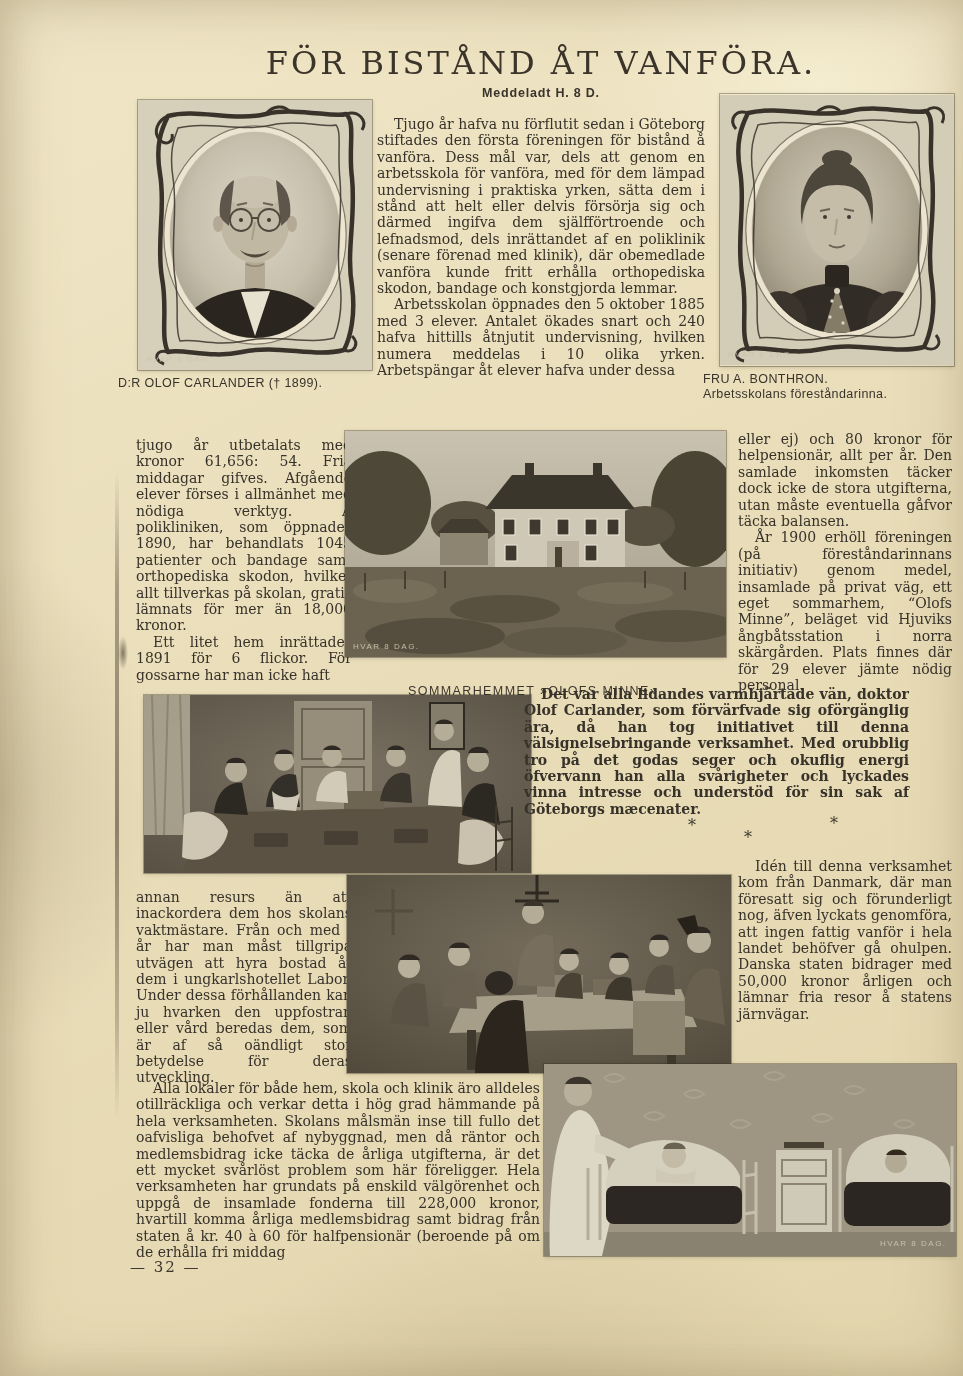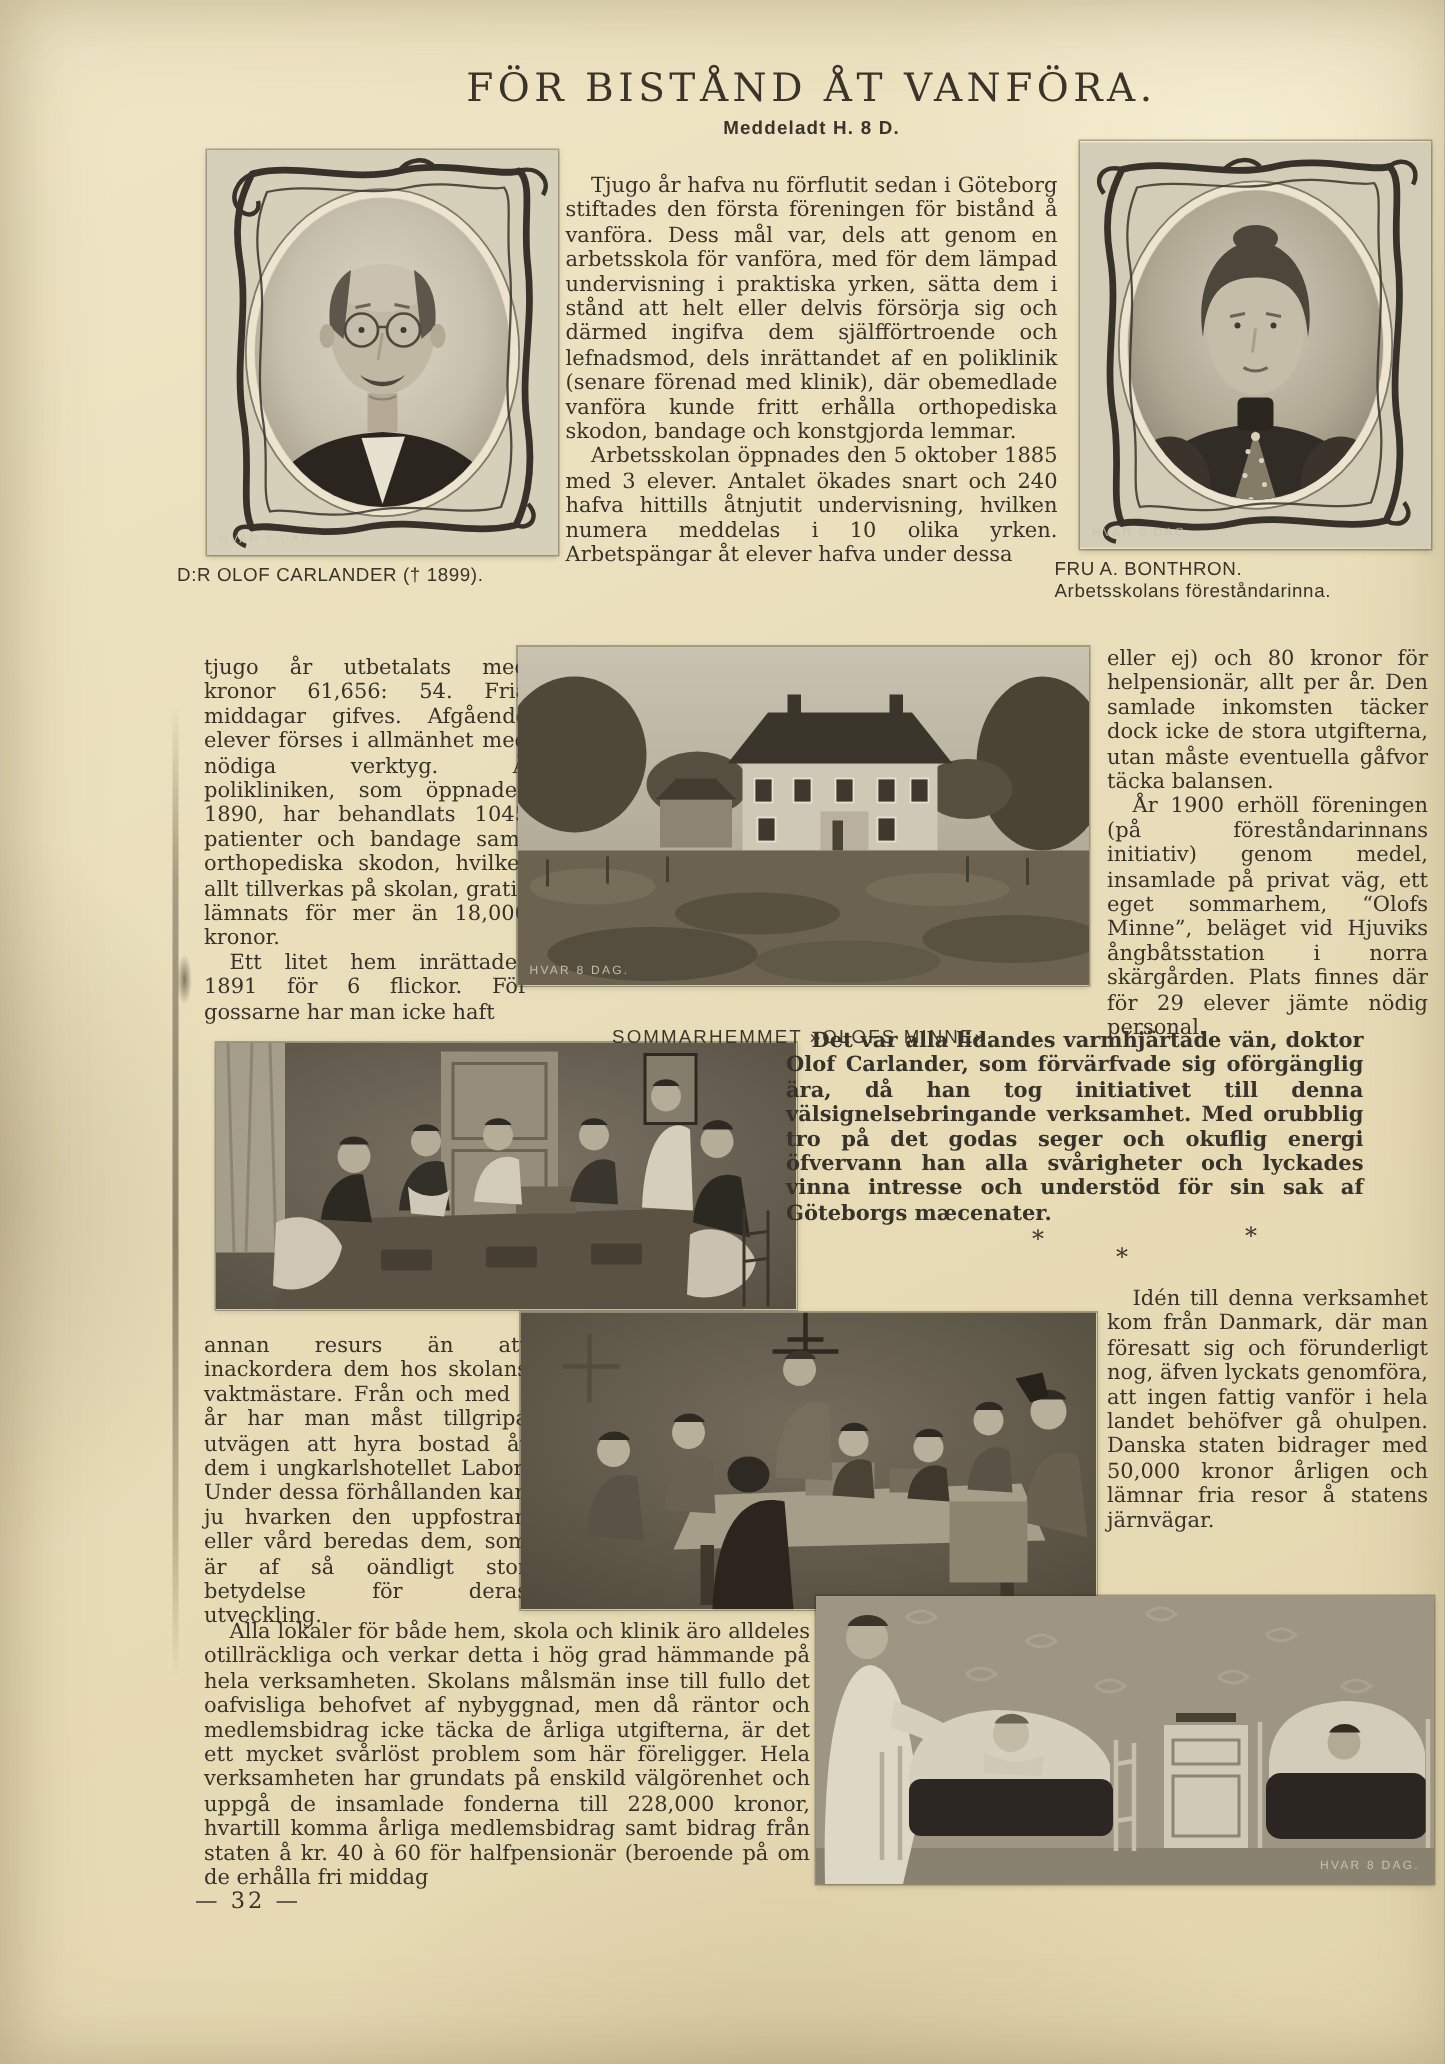--- a/index.html
+++ b/index.html
@@ -12,21 +12,21 @@
       radial-gradient(ellipse 340px 220px at 85% 6%, rgba(255,250,228,.45), transparent 70%),
       radial-gradient(ellipse 220px 340px at 0% 58%, rgba(92,76,48,.16), transparent 72%),
       radial-gradient(ellipse 460px 260px at 55% 101%, rgba(120,100,60,.14), transparent 72%),
       linear-gradient(155deg,#f0e6c6 0%,#e9ddb9 48%,#e3d6ae 100%);
     box-shadow: inset 0 0 70px rgba(120,98,58,.22), inset 10px 0 34px rgba(84,68,40,.16);
     font-family:"DejaVu Serif","Liberation Serif",serif;
     color:#35302a;
   }
   .abs{position:absolute;}
   .header{left:130px;top:44px;width:822px;text-align:center;}
-  .h-title{font-size:26px;letter-spacing:3px;color:#3a342a;font-weight:normal;}
+  .h-title{font-size:32px;letter-spacing:3px;color:#3a342a;font-weight:normal;}
   .h-sub{margin-top:7px;font-size:17px;font-weight:bold;letter-spacing:1.5px;color:#38332a;}
   .h-byline{margin-top:4px;font-family:"Liberation Sans",sans-serif;font-size:12.5px;font-weight:bold;letter-spacing:.8px;color:#3a342c;}
   .body-text{font-size:14px;line-height:16.4px;text-align:justify;color:#37322a;}
   .body-text p{margin:0;}
   .body-text p.ind{text-indent:17px;}
   .photo{position:absolute;overflow:hidden;box-shadow:0 0 0 1px rgba(52,45,35,.35), 0 1px 4px rgba(60,50,35,.25);}
   .photo svg{display:block;width:100%;height:100%;}
   .portrait-caption{font-family:"Liberation Sans",sans-serif;font-size:12.5px;line-height:15px;letter-spacing:.4px;text-align:left;color:#38332b;}
   .photo-caption{font-family:"Liberation Sans",sans-serif;font-size:12.5px;letter-spacing:1.4px;text-align:center;color:#3c362d;margin-top:21px;}
   .stars{font-size:16px;color:#3c362d;}

